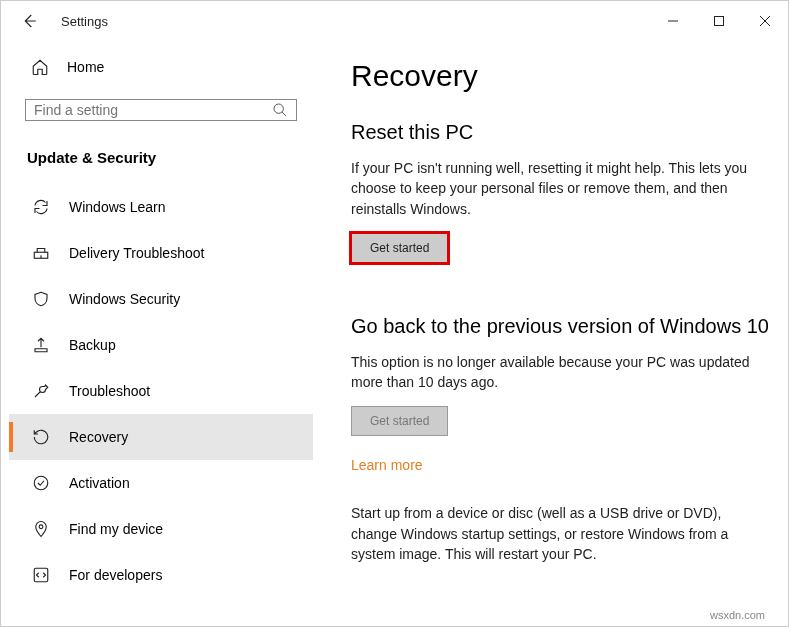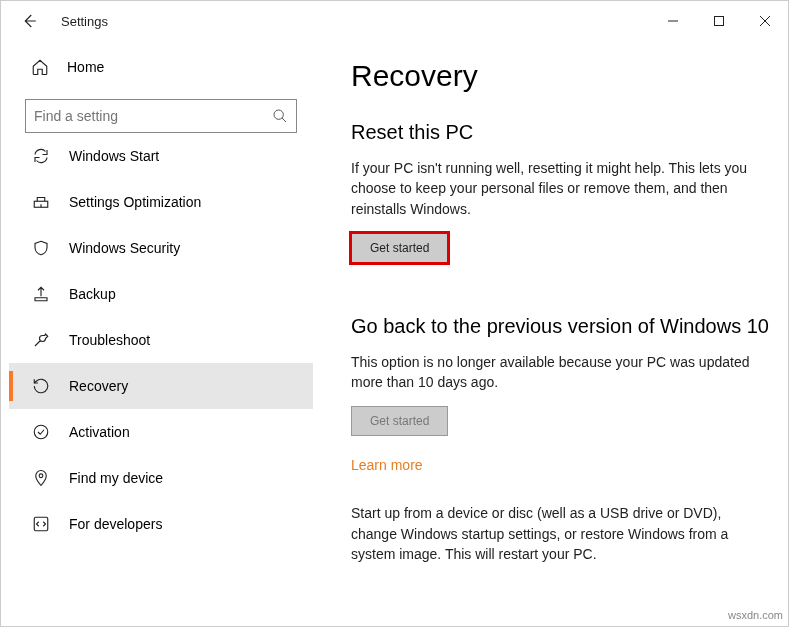--- a/index.html
+++ b/index.html
@@ -8,38 +8,38 @@
     .titlebar { display: flex; align-items: center; height: 40px; padding-left: 16px; }
     .titlebar .back { width: 24px; display: flex; align-items: center; justify-content: center; }
     .titlebar .title { margin-left: 20px; font-size: 13px; color: #222; }
     .titlebar .spacer { flex: 1; }
     .titlebar .ctrls { display: flex; }
     .titlebar .ctrl { width: 46px; height: 30px; display: flex; align-items: center; justify-content: center; }
     .body { flex: 1; display: flex; overflow: hidden; }
     .sidebar { width: 320px; padding: 0 24px; }
     .home { display: flex; align-items: center; height: 40px; gap: 18px; padding-left: 6px; margin-top: 6px; }
     .home span { font-size: 14px; }
-    .search { display: flex; align-items: center; border: 1px solid #888; height: 34px; margin-top: 12px; padding: 0 8px; }
+    .search { display: flex; align-items: center; border: 1px solid #888; height: 22px; margin-top: 12px; padding: 0 8px; }
     .search input { flex: 1; border: none; outline: none; font-size: 14px; color: #555; }
     .section-title { font-weight: 600; font-size: 15px; margin-top: 28px; margin-bottom: 18px; padding-left: 2px; }
     .nav { list-style: none; margin-left: -16px; margin-right: -16px; }
     .nav li { display: flex; align-items: center; height: 46px; gap: 18px; padding-left: 22px; font-size: 14px; cursor: pointer; position: relative; }
     .nav li.active { background: #e6e6e6; }
     .nav li.active::before { content: ""; position: absolute; left: 0; top: 8px; bottom: 8px; width: 4px; background: #f77a2a; }
     .nav .icon { width: 20px; display: flex; align-items: center; justify-content: center; }
     .content { flex: 1; padding: 18px 18px 0 30px; overflow-y: auto; }
     .content h1 { font-weight: 400; font-size: 30px; margin-bottom: 28px; }
     .content h2 { font-weight: 400; font-size: 20px; margin-bottom: 14px; margin-top: 10px; }
     .content p { font-size: 14px; color: #222; line-height: 1.45; margin-bottom: 14px; max-width: 420px; }
     .btn { display: inline-block; background: #ccc; border: 1px solid #999; padding: 7px 18px; font-size: 12px; color: #222; }
     .btn.highlight { outline: 3px solid #d00; outline-offset: -1px; }
     .btn.disabled { color: #777; background: #ccc; }
     .link { color: #e67e22; font-size: 14px; display: inline-block; margin-bottom: 30px; }
     .section-gap { height: 42px; }
-    .watermark { position: absolute; bottom: 6px; right: 6px; font-size: 11px; color: #888; }
+    .watermark { position: absolute; bottom: 6px; right: 24px; font-size: 11px; color: #888; }
     svg { display: block; }
   </style>
 </head>
 <body>
 
 <div class="window">
   <div class="titlebar">
     <div class="back">
       <svg width="18" height="18" viewBox="0 0 24 24" fill="none" stroke="#222" stroke-width="1.5">
           <path d="M15 4l-8 8 8 8M7 12h14"></path>
@@ -79,39 +79,40 @@
       </div>
 
       <div class="search">
         <input placeholder="Find a setting" style="">
         <svg width="16" height="16" viewBox="0 0 24 24" fill="none" stroke="#555" stroke-width="1.5">
             <circle cx="10" cy="10" r="7"></circle>
             <line x1="21" y1="21" x2="15" y2="15"></line>
           </svg>
       </div>
 
+      <div class="section-title">Update &amp; Security</div>
 
       <ul class="nav">
         <li>
           <span class="icon">
             <svg width="18" height="18" viewBox="0 0 24 24" fill="none" stroke="#222" stroke-width="1.5">
                 <path d="M20 4v6h-6M4 20v-6h6"></path>
                 <path d="M4 10a8 8 0 0 1 14-4M20 14a8 8 0 0 1-14 4"></path>
               </svg>
           </span>
-          <span>Windows Start</span>
+          <span>Windows Learn</span>
         </li>
         <li>
           <span class="icon">
             <svg width="18" height="18" viewBox="0 0 24 24" fill="none" stroke="#222" stroke-width="1.5">
                 <rect x="3" y="11" width="18" height="8"></rect>
                 <path d="M7 11V6h10v5M12 15v4"></path>
               </svg>
           </span>
-          <span>Settings Optimization</span>
+          <span>Delivery Troubleshoot</span>
         </li>
         <li>
           <span class="icon">
             <svg width="18" height="18" viewBox="0 0 24 24" fill="none" stroke="#222" stroke-width="1.5">
                 <path d="M12 3l8 3v5c0 5-3.5 9-8 10-4.5-1-8-5-8-10V6z"></path>
               </svg>
           </span>
           <span>Windows Security</span>
         </li>
         <li>

